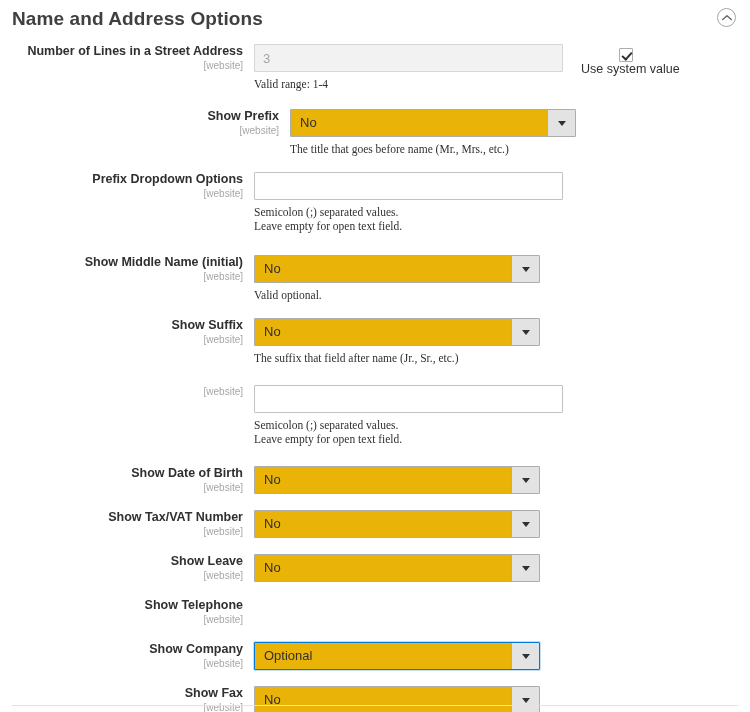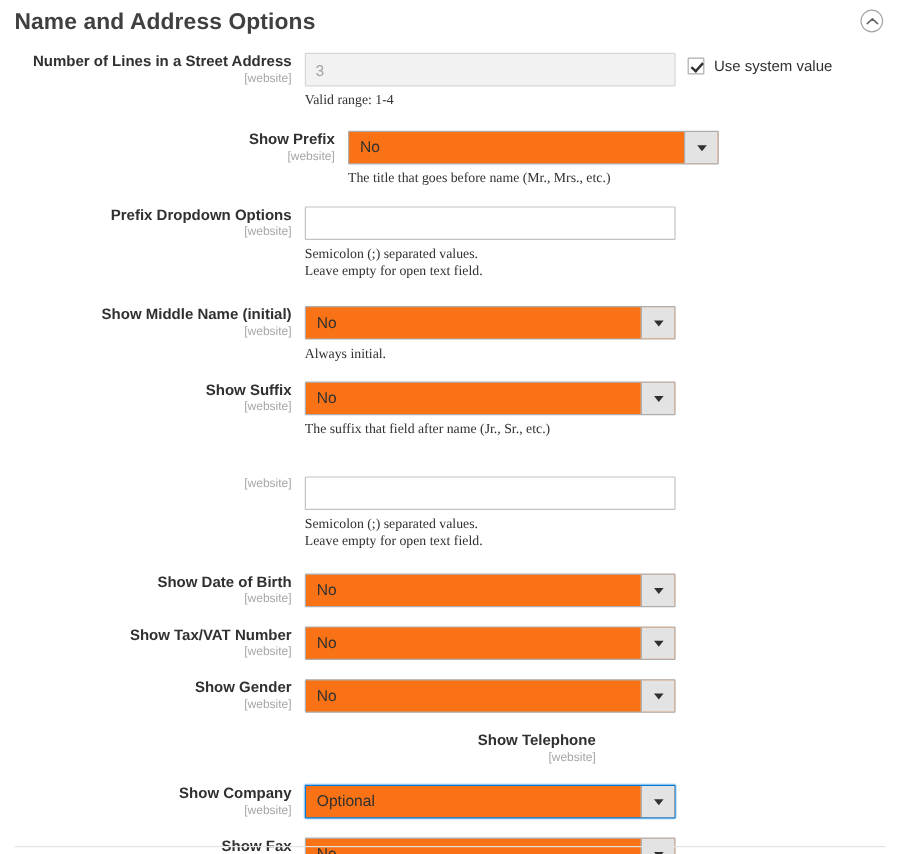--- a/index.html
+++ b/index.html
@@ -57,21 +57,20 @@
   }
   .field-row {
     position: relative;
     display: block;
     margin-bottom: 0;
   }
   .field-inner {
     position: relative;
     display: flex;
     align-items: flex-start;
-    justify-content: center;
   }
   .label-col {
     width: 243px;
     flex: 0 0 243px;
     text-align: right;
     padding-right: 0;
     box-sizing: border-box;
   }
   .label-text {
     display: block;
@@ -110,25 +109,25 @@
   }
   .text-input.disabled {
     background: #f2f2f2;
     color: #a6a6a6;
     border-color: #d6d6d6;
   }
 
   
   .select-wrap {
     position: relative;
-    width: 309px;
+    width: 286px;
     height: 28px;
     box-sizing: border-box;
     border: 1px solid #adadad;
-    background: #f97316;
+    background: #eab308;
     border-radius: 1px;
   }
   .select-wrap.focused {
     border-color: #007bdb;
     box-shadow: 0 0 0 1px rgba(0,123,219,.25);
   }
   .select-value {
     position: absolute;
     left: 9px;
     top: 0;
@@ -173,20 +172,21 @@
   .note div { line-height: 14px; }
 
   
   .system-value {
     position: absolute;
     left: 330px;
     top: 4px;
     display: flex;
     align-items: center;
     white-space: nowrap;
+    flex-direction: column;
   }
   .checkbox {
     width: 14px;
     height: 14px;
     border: 1px solid #adadad;
     background: #ffffff;
     box-sizing: border-box;
     position: relative;
     border-radius: 1px;
     flex: 0 0 14px;
@@ -290,26 +290,26 @@
           <span class="scope-text">[website]</span>
         </div>
         <div class="control-col">
           <div class="select-wrap">
             <span class="select-value">No</span>
             <span class="select-arrow">
               <i></i>
             </span>
           </div>
           <div class="note">
-            <div>Always initial.</div>
-          </div>
-        </div>
-      </div>
-    </div>
-    <div class="field-row" style="margin-bottom: 32px;">
+            <div>Valid optional.</div>
+          </div>
+        </div>
+      </div>
+    </div>
+    <div class="field-row" style="margin-bottom: 20px;">
       <div class="field-inner">
         <div class="label-col">
           <span class="label-text">Show Suffix</span>
           <span class="scope-text">[website]</span>
         </div>
         <div class="control-col">
           <div class="select-wrap">
             <span class="select-value">No</span>
             <span class="select-arrow">
               <i></i>
@@ -363,21 +363,21 @@
             <span class="select-arrow">
               <i></i>
             </span>
           </div>
         </div>
       </div>
     </div>
     <div class="field-row" style="margin-bottom: 16px;">
       <div class="field-inner">
         <div class="label-col">
-          <span class="label-text">Show Gender</span>
+          <span class="label-text">Show Leave</span>
           <span class="scope-text">[website]</span>
         </div>
         <div class="control-col">
           <div class="select-wrap">
             <span class="select-value">No</span>
             <span class="select-arrow">
               <i></i>
             </span>
           </div>
         </div>

